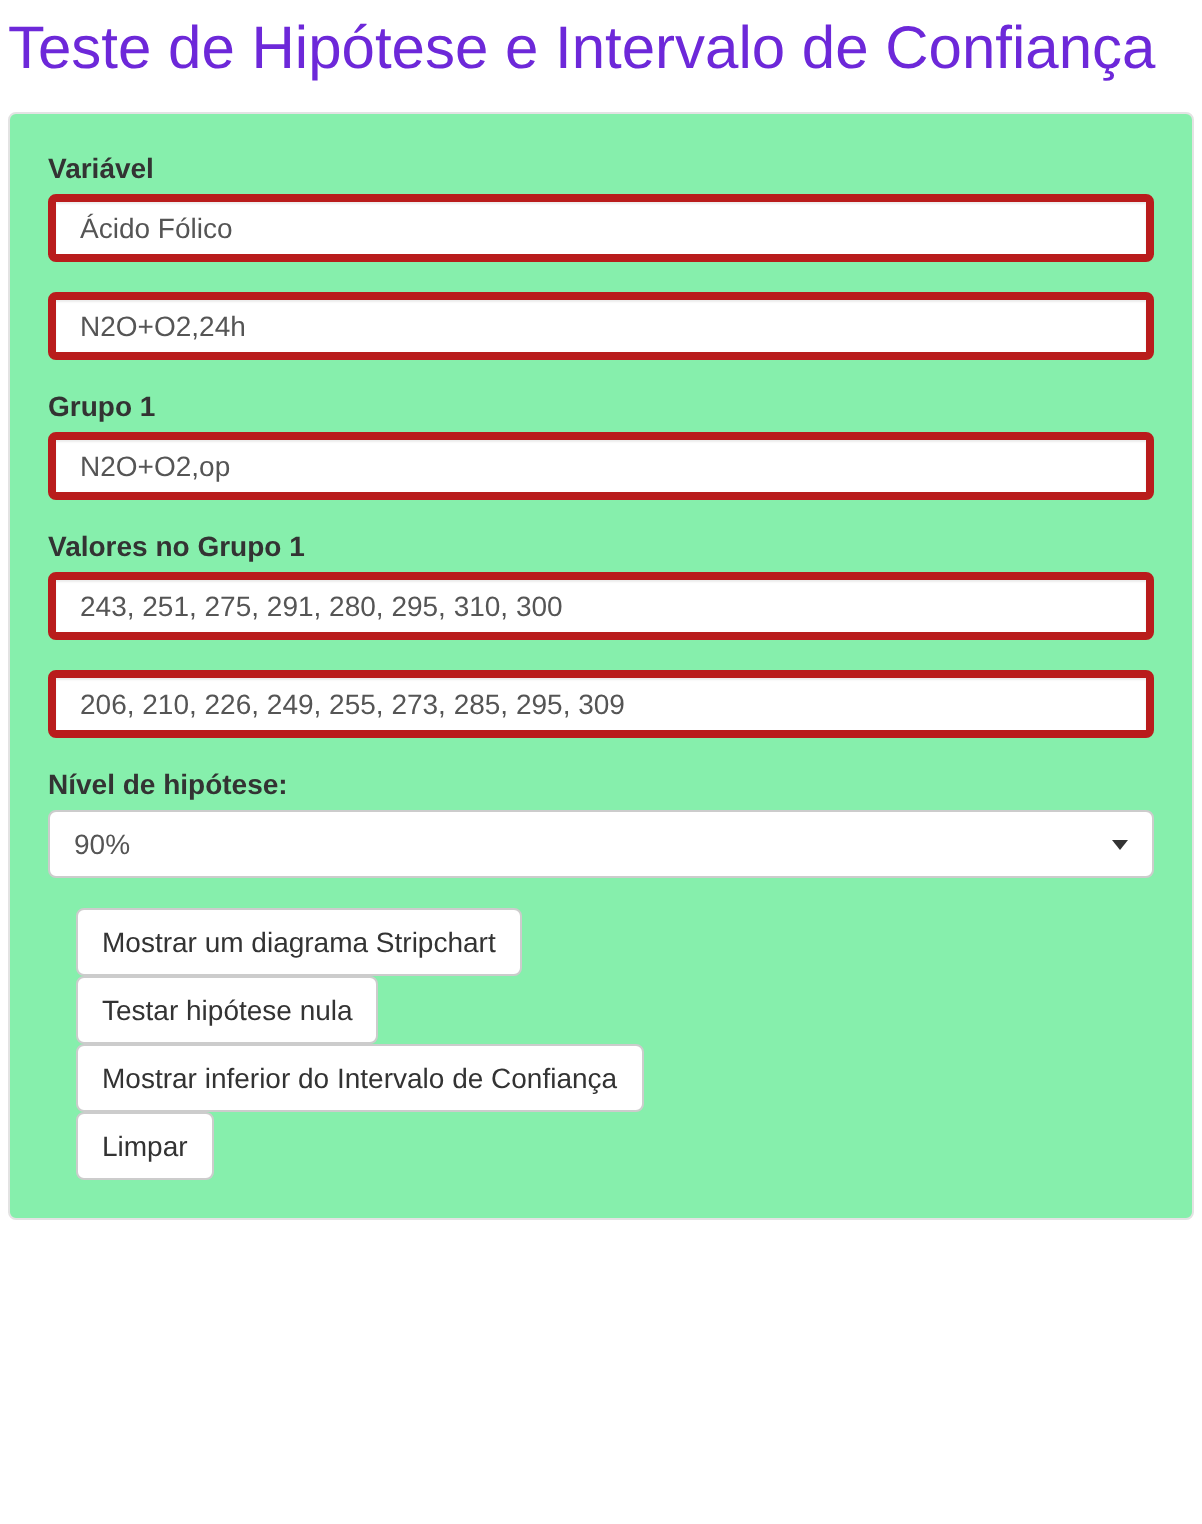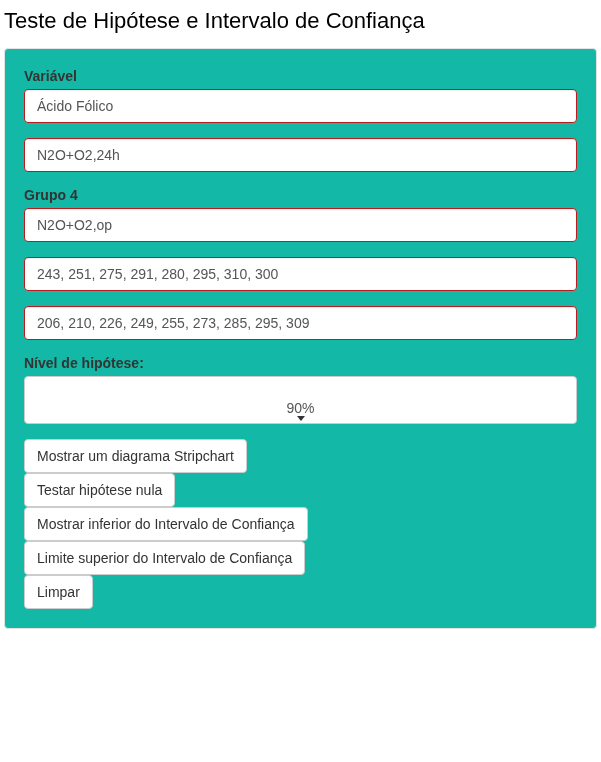--- a/index.html
+++ b/index.html
@@ -5,27 +5,27 @@
   * { box-sizing: border-box; margin: 0; padding: 0; }
   body {
     font-family: "Helvetica Neue", Helvetica, Arial, sans-serif;
     font-size: 14px;
     color: #333;
     background: #fff;
     width: 601px;
     padding: 0 4px;
   }
   .page-title {
-    font-size: 22px;
+    font-size: 30px;
     font-weight: 400;
-    color: #000000;
+    color: #6d28d9;
     margin: 8px 0 14px 0;
   }
   .well {
-    background: #14b8a6;
+    background: #86efac;
     border: 1px solid #e3e3e3;
     border-radius: 4px;
     padding: 19px;
   }
   .form-group {
     margin-bottom: 15px;
   }
   .form-group label {
     display: block;
     font-weight: 700;
@@ -35,39 +35,38 @@
   }
   .form-control {
     display: block;
     width: 100%;
     height: 34px;
     padding: 6px 12px;
     font-size: 14px;
     line-height: 1.42857143;
     color: #555;
     background-color: #fff;
-    border: 1px solid #b91c1c;
+    border: 4px solid #b91c1c;
     border-radius: 4px;
     box-shadow: inset 0 1px 1px rgba(0,0,0,.075);
   }
   .select-wrap {
     position: relative;
     width: 100%;
     background: #fff;
     border: 1px solid #ccc;
     border-radius: 4px;
     height: 34px;
-    padding: 23px 12px;
+    padding: 0 12px;
     font-size: 14px;
     color: #555;
     display: flex;
     align-items: center;
     justify-content: space-between;
     cursor: pointer;
-    flex-direction: column;
   }
   .caret {
     width: 0; height: 0;
     border-left: 4px solid transparent;
     border-right: 4px solid transparent;
     border-top: 5px solid #333;
   }
   .btn {
     display: inline-block;
     padding: 6px 12px;
@@ -75,20 +74,21 @@
     font-weight: 400;
     line-height: 1.42857143;
     text-align: center;
     vertical-align: middle;
     cursor: pointer;
     border: 1px solid #ccc;
     border-radius: 4px;
     background: #fff;
     color: #333;
     margin-bottom: 15px;
+    margin-left: 14px;
   }
   .btn-row { display: block; }
   .btn:last-child { margin-bottom: 0; }
 </style>
 </head>
 <body>
 
 <h2 class="page-title">Teste de Hipótese e Intervalo de Confiança</h2>
 
 <div class="well">
@@ -96,39 +96,39 @@
   <div class="form-group">
     <label>Variável</label>
     <input type="text" class="form-control" value="Ácido Fólico" style="">
   </div>
 
   <div class="form-group">
     <input type="text" class="form-control" value="N2O+O2,24h" style="">
   </div>
 
   <div class="form-group">
-    <label>Grupo 4</label>
+    <label>Grupo 1</label>
     <input type="text" class="form-control" value="N2O+O2,op" style="">
   </div>
 
   <div class="form-group">
+    <label>Valores no Grupo 1</label>
     <input type="text" class="form-control" value="243, 251, 275, 291, 280, 295, 310, 300" style="">
   </div>
 
   <div class="form-group">
     <input type="text" class="form-control" value="206, 210, 226, 249, 255, 273, 285, 295, 309" style="">
   </div>
 
   <div class="form-group">
     <label>Nível de hipótese:</label>
     <div class="select-wrap">
       <span>90%</span>
       <span class="caret"></span>
     </div>
   </div>
 
   <div class="btn-row"><button class="btn">Mostrar um diagrama Stripchart</button></div>
   <div class="btn-row"><button class="btn">Testar hipótese nula</button></div>
   <div class="btn-row"><button class="btn">Mostrar inferior do Intervalo de Confiança</button></div>
-  <div class="btn-row"><button class="btn">Limite superior do Intervalo de Confiança</button></div>
   <div class="btn-row"><button class="btn">Limpar</button></div>
 
 </div>
 
 </body></html>

